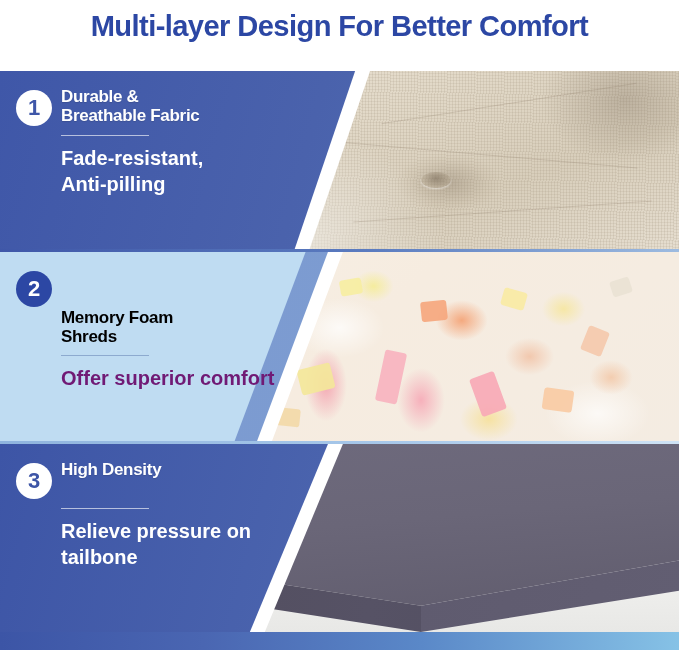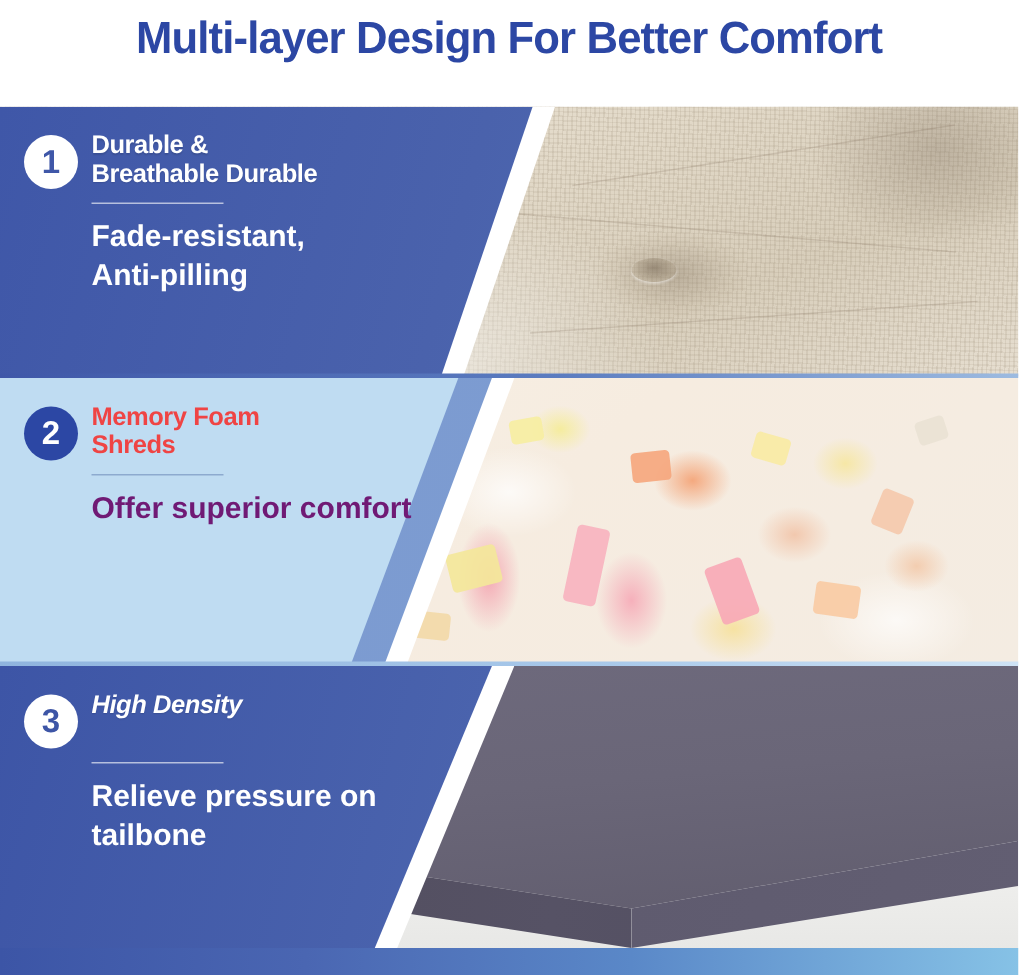--- a/index.html
+++ b/index.html
@@ -190,26 +190,26 @@
     margin-left: 45px;
   }
 
   
   #panel-1 .num-circle { background: #ffffff; color: #3f57a8; }
   #panel-1 .heading    { color: #ffffff; text-shadow: 0 1px 1px rgba(0,0,0,0.12); }
   #panel-1 .divider    { background: rgba(255,255,255,0.62); }
   #panel-1 .subtext    { color: #ffffff; }
 
   #panel-2 .num-circle { background: #2c47a4; color: #ffffff; }
-  #panel-2 .heading    { color: #ef4444; }
+  #panel-2 .heading    { color: #000000; margin-top: 40px; }
   #panel-2 .divider    { background: rgba(60,90,150,0.38); }
   #panel-2 .subtext    { color: #701a75; }
 
   #panel-3 .num-circle { background: #ffffff; color: #3d55a6; }
-  #panel-3 .heading    { color: #ffffff; text-shadow: 0 1px 1px rgba(0,0,0,0.12); font-style: italic; }
+  #panel-3 .heading    { color: #ffffff; text-shadow: 0 1px 1px rgba(0,0,0,0.12); }
   #panel-3 .divider    { background: rgba(255,255,255,0.62); }
   #panel-3 .subtext    { color: #ffffff; }
 
   
   .panel-rule {
     position: absolute;
     left: 0; width: 679px; height: 3px;
   }
   #rule-a { top: 249px; background: linear-gradient(90deg,#3f57a8 0%, #5b7cc0 55%, #9dbbe0 100%); }
   #rule-b { top: 441px; background: linear-gradient(90deg,#8fb4de 0%, #a9c9ea 60%, #cfe3f5 100%); }
@@ -242,21 +242,21 @@
     <div class="textblock">
       <div class="wedge-white"></div>
       <div class="wedge-color"></div>
     </div>
 
     <div class="content">
       <div class="headrow">
         <div class="num-circle">1</div>
         <div class="heading">
           <div>Durable &amp;</div>
-          <div>Breathable Durable</div>
+          <div>Breathable Fabric</div>
         </div>
       </div>
       <div class="divider"></div>
       <div class="subtext">
         <div>Fade-resistant,</div>
         <div>Anti-pilling</div>
       </div>
     </div>
   </div>
 

